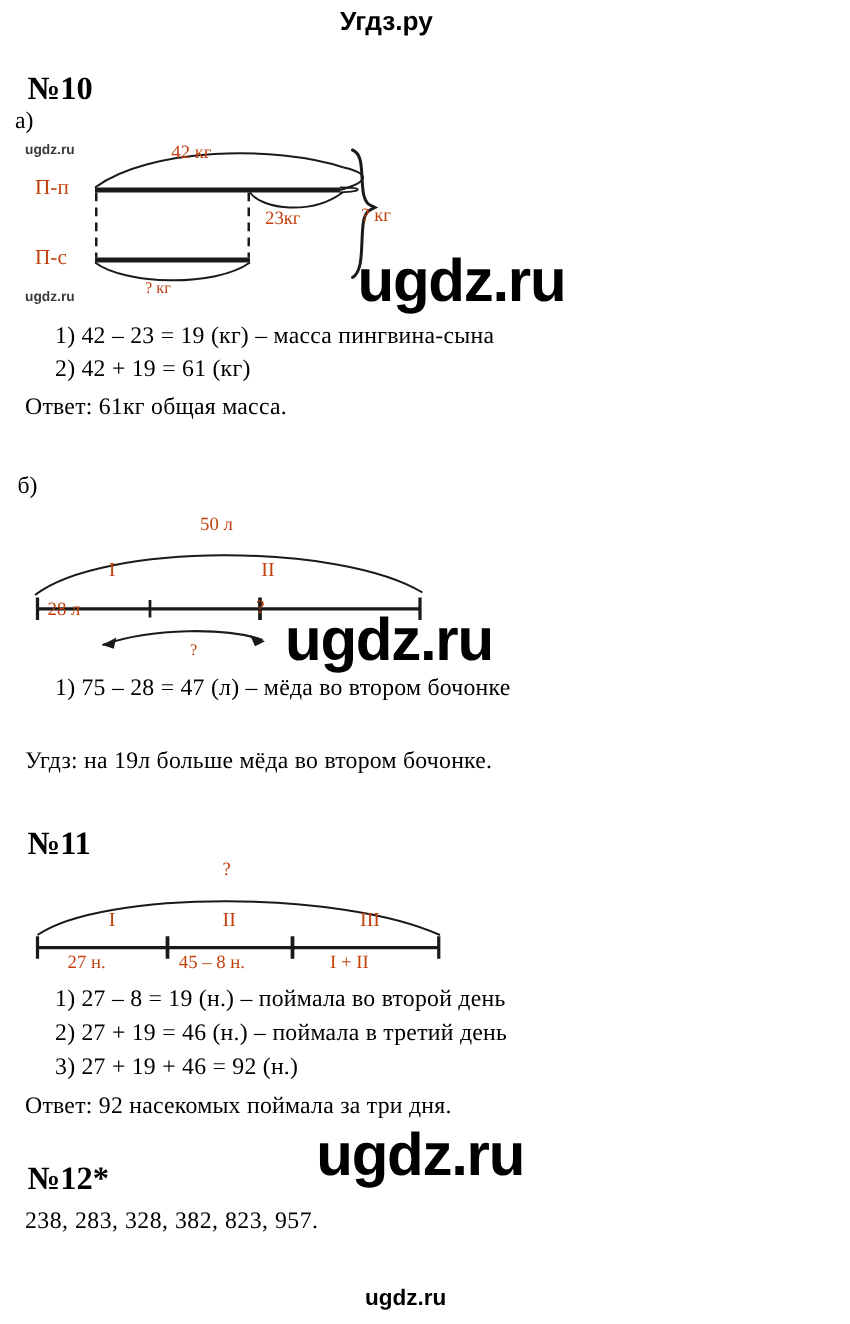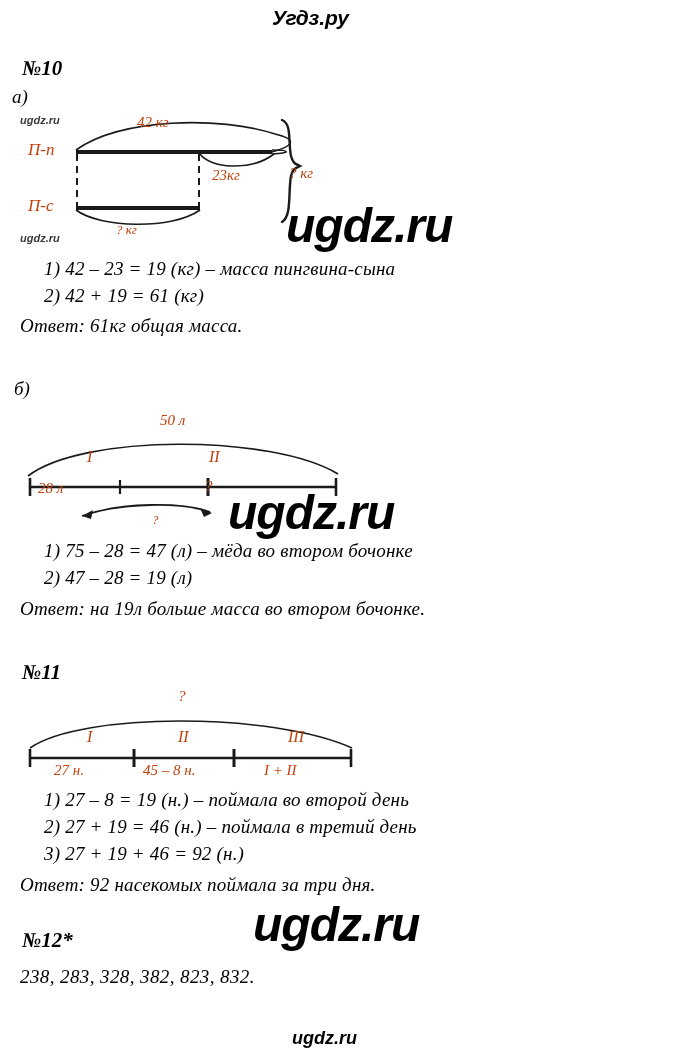--- a/index.html
+++ b/index.html
@@ -8,21 +8,21 @@
     background: #ffffff;
   }
   body {
     width: 680px; height: 1059px;
     position: relative;
     overflow: hidden;
     font-family: "Liberation Serif", "DejaVu Serif", serif;
     color: #000000;
   }
 
-  .page { position: relative; width: 576px; height: 1059px; font-style: italic; }
+  .page { position: relative; width: 576px; height: 1059px; }
 
   
   .wm {
     position: absolute;
     font-family: "Liberation Sans", "DejaVu Sans", sans-serif;
     font-weight: bold;
     color: #000000;
     white-space: nowrap;
     user-select: none;
   }
@@ -37,21 +37,21 @@
     font-size: 11px; font-weight: bold; color: #3a3a3a;
     white-space: nowrap; user-select: none;
   }
   .wm-s1 { top: 114px; left: 20px; }
   .wm-s2 { top: 232px; left: 20px; }
 
   
   .task-no {
     position: absolute;
     font-weight: bold;
-    font-size: 21px;
+    font-size: 26px;
     letter-spacing: 0px;
     white-space: nowrap;
   }
   .sub-label {
     position: absolute;
     font-size: 19px;
     white-space: nowrap;
   }
   .sol-line {
     position: absolute;
@@ -167,22 +167,21 @@
   </div>
 
   <div class="dlabel dlabel-md" style="position:absolute; top:412px; left:160px;">50 л</div>
   <div class="dlabel dlabel-roman" style="position:absolute; top:448px; left:87px;">I</div>
   <div class="dlabel dlabel-roman" style="position:absolute; top:448px; left:209px;">II</div>
   <div class="dlabel dlabel-md" style="position:absolute; top:480px; left:38px;">28 л</div>
   <div class="dlabel dlabel-md" style="position:absolute; top:478px; left:205px;">?</div>
   <div class="dlabel dlabel-sm" style="position:absolute; top:512px; left:152px;">?</div>
 
   <div class="sol-line" style="top:540px; left:44px;">1) 75 – 28 = 47 (л) – мёда во втором бочонке</div>
-  <div class="sol-line" style="top:567px; left:44px;">2) 47 – 28 = 19 (л)</div>
-  <div class="answer-line" style="top:598px; left:20px;">Ответ: на 19л больше масса во втором бочонке.</div>
+  <div class="answer-line" style="top:598px; left:20px;">Угдз: на 19л больше мёда во втором бочонке.</div>
 
   <div class="task-no" style="top:660px; left:22px;">№11</div>
 
   <div class="diagram" style="top:700px; left:22px;">
     <svg width="330" height="80" viewBox="0 0 330 80" xmlns="http://www.w3.org/2000/svg">
 
       <path d="M 8 48 C 60 12, 250 12, 330 48" fill="none" stroke="#1a1a1a" stroke-width="1.6"></path>
 
       <line x1="8" y1="58" x2="330" y2="58" stroke="#1a1a1a" stroke-width="2.6"></line>
       <line x1="8" y1="49" x2="8" y2="67" stroke="#1a1a1a" stroke-width="2.6"></line>
@@ -201,15 +200,15 @@
   <div class="dlabel dlabel-md" style="position:absolute; top:762px; left:40px;margin-left:14px;">27 н.</div>
   <div class="dlabel dlabel-md" style="position:absolute; top:762px; left:143px;">45 – 8 н.</div>
   <div class="dlabel dlabel-md" style="position:absolute; top:762px; left:264px;">I + II</div>
 
   <div class="sol-line" style="top:789px; left:44px;">1) 27 – 8 = 19 (н.) – поймала во второй день</div>
   <div class="sol-line" style="top:816px; left:44px;">2) 27 + 19 = 46 (н.) – поймала в третий день</div>
   <div class="sol-line" style="top:843px; left:44px;">3) 27 + 19 + 46 = 92 (н.)</div>
   <div class="answer-line" style="top:874px; left:20px;">Ответ: 92 насекомых поймала за три дня.</div>
 
   <div class="task-no" style="top:928px; left:22px;">№12*</div>
-  <div class="num-list" style="top:966px; left:20px;">238, 283, 328, 382, 823, 832.</div>
+  <div class="num-list" style="top:966px; left:20px;">238, 283, 328, 382, 823, 957.</div>
 
 </div>
 
 </body></html>

